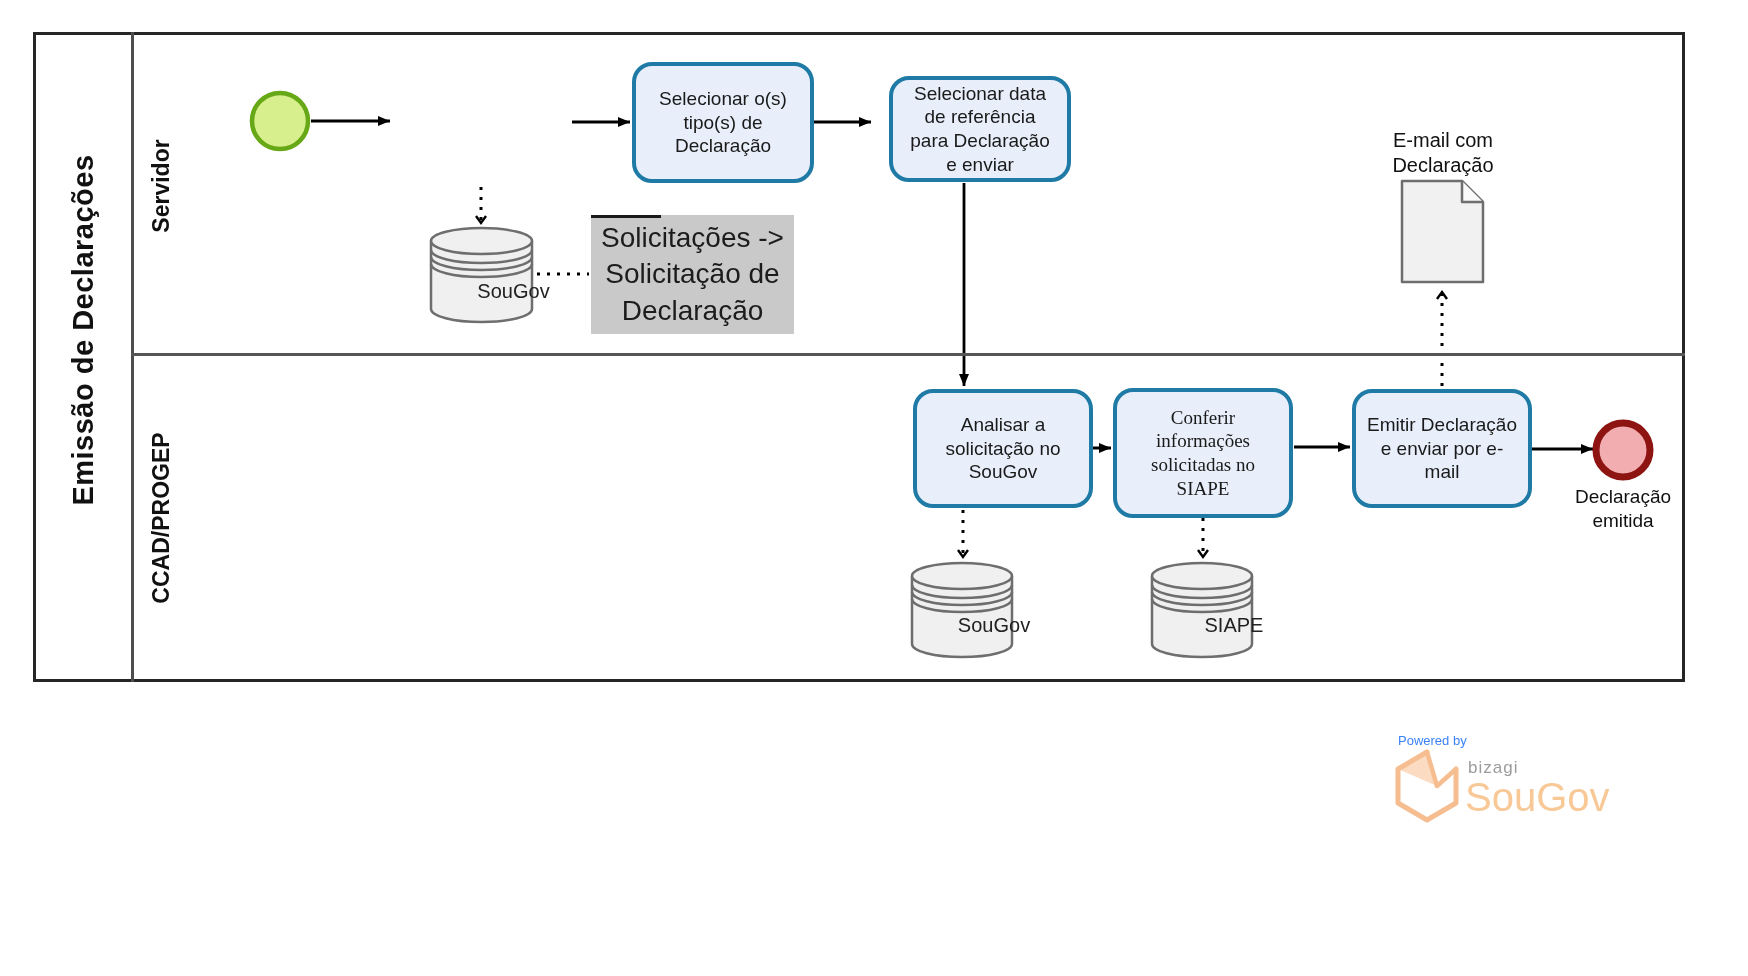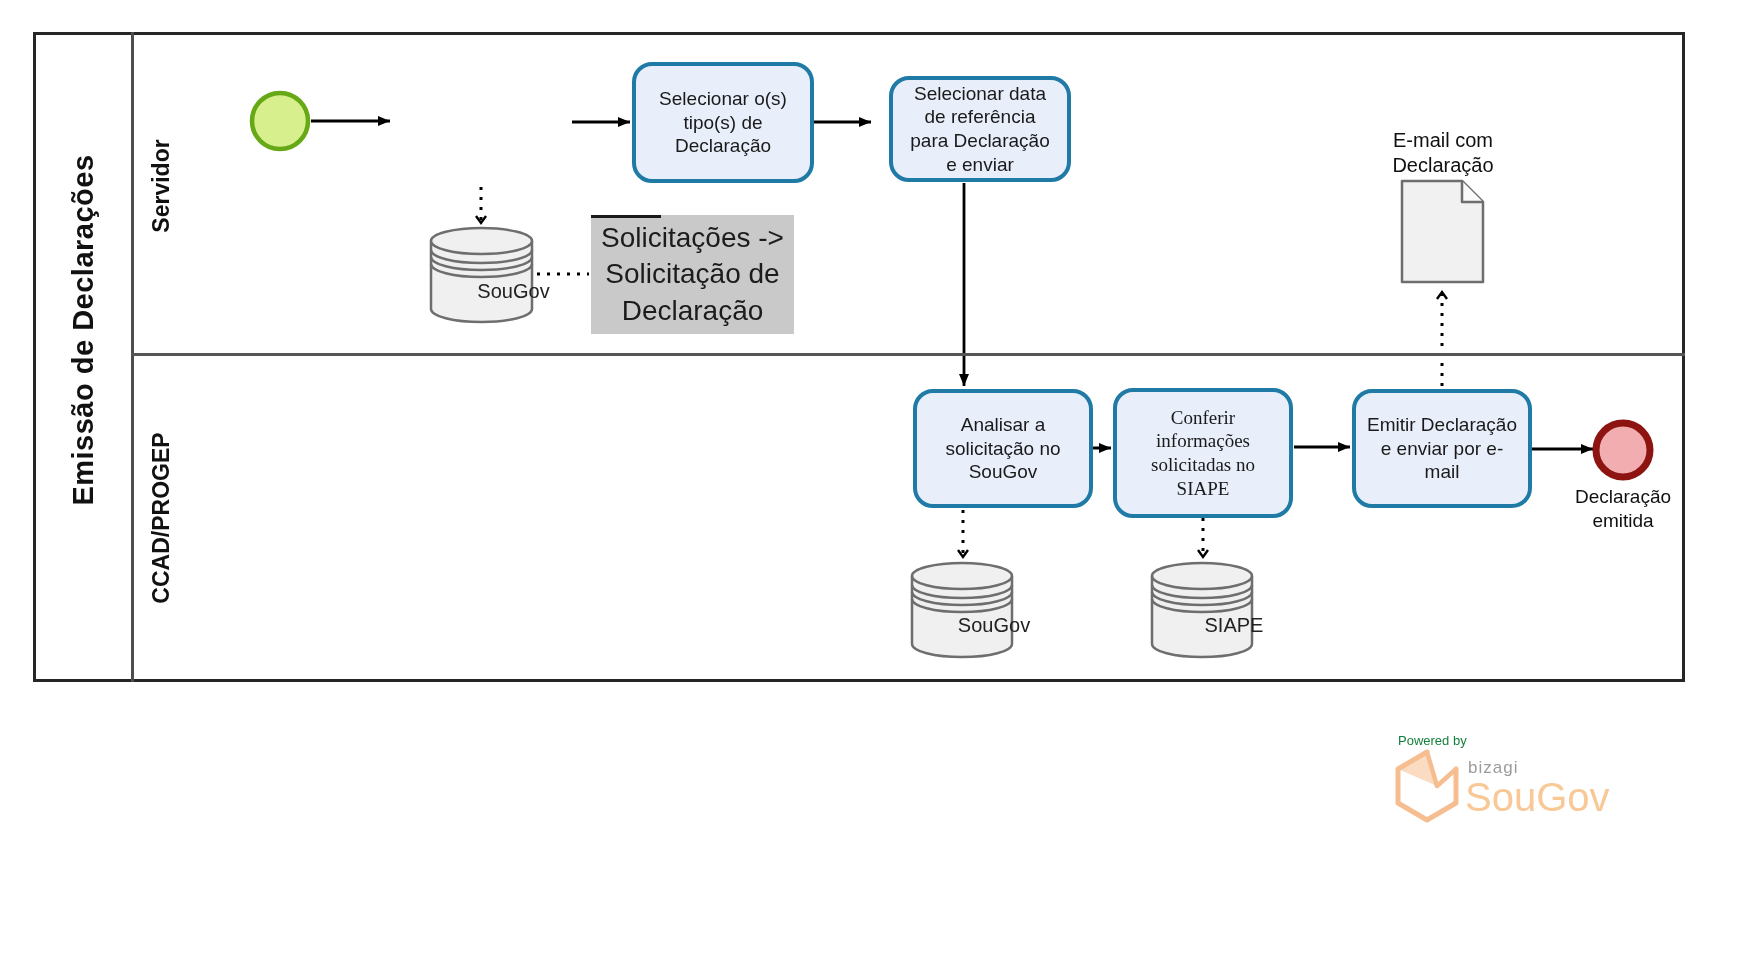--- a/index.html
+++ b/index.html
@@ -26,21 +26,21 @@
   .lbl{position:absolute;text-align:center;font-size:19px;line-height:1.25;color:#111;}
   .store-lbl{position:absolute;text-align:center;font-size:20px;color:#222;padding-left:32px;}
 
   
   .annotation{position:absolute;left:591px;top:215px;width:203px;height:119px;background:#C9C9C9;
               display:flex;align-items:center;justify-content:center;text-align:center;
               font-size:28px;line-height:1.3;color:#1c1c1c;box-sizing:border-box;padding:0 6px;}
   .annotation-bracket{position:absolute;left:0;top:0;width:70px;height:3px;background:#1a1a1a;}
 
   
-  .powered-by{position:absolute;left:1398px;top:733px;font-size:13px;color:#15803d;}
+  .powered-by{position:absolute;left:1398px;top:733px;font-size:13px;color:#3b82f6;}
   .bizagi-word{position:absolute;left:1468px;top:758px;font-size:17px;color:#9c9c9c;letter-spacing:1px;}
   .modeler-word{position:absolute;left:1465px;top:775px;font-size:40px;font-weight:500;color:#F9C897;}
 </style>
 </head>
 <body>
 
 <div id="canvas">
 
   <svg id="wires" viewBox="0 0 1748 976">
     <defs>

